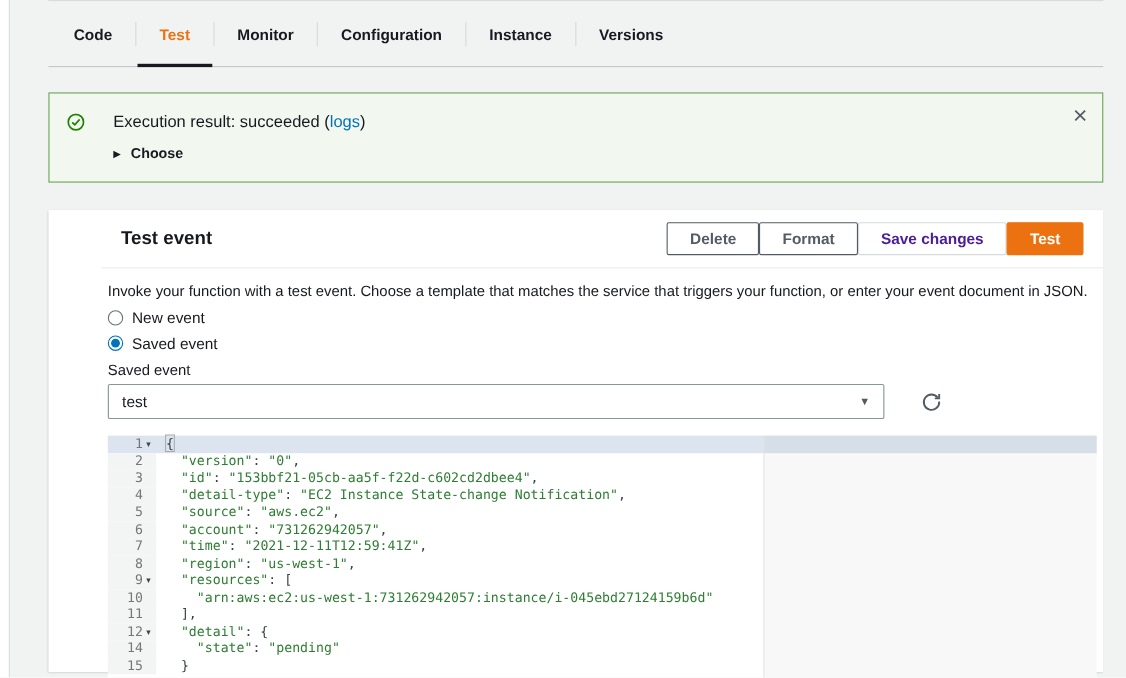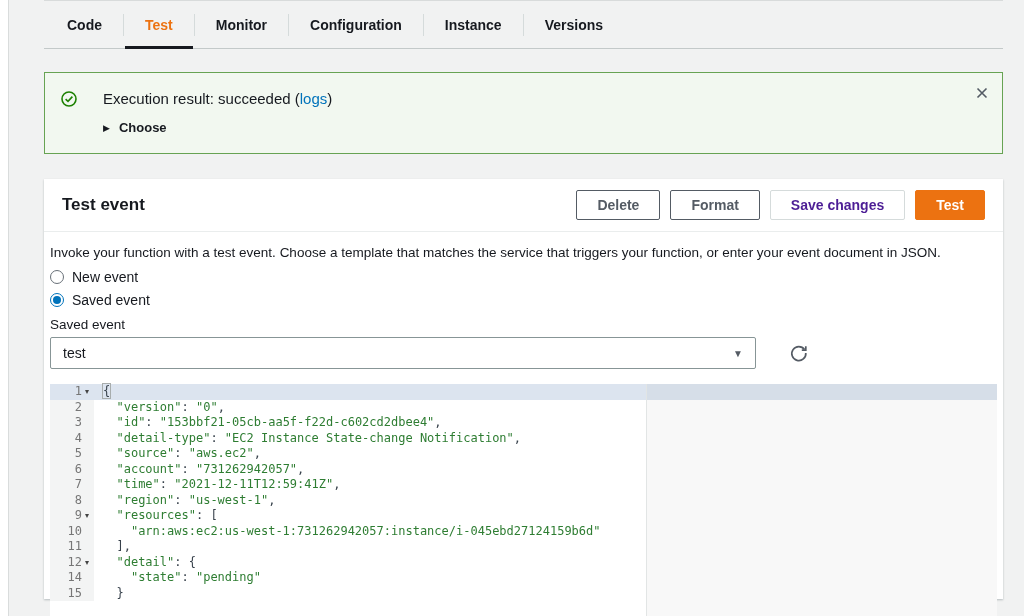--- a/index.html
+++ b/index.html
@@ -11,21 +11,21 @@
     position:relative;
   }
   .left-rail {
     position:absolute; left:0; top:0; bottom:0; width:9px;
     background:#ffffff; border-right:1px solid #d9dcdc;
   }
   .content { position:absolute; left:44px; width:959px; top:0; }
 
   
   .tabbar {
-    height:49px; display:flex; align-items:center;
+    height:61px; display:flex; align-items:center;
     border-top:1px solid #d8dbdb; border-bottom:1px solid #c3c9c9;
     padding-left:2px;
   }
   .tab {
     position:relative; height:100%; display:flex; align-items:center;
     padding:0 21px; font-size:14px; font-weight:700; color:#16191f; cursor:pointer;
   }
   .tab.active { color:#ec7211; }
   .tab.active::after {
     content:""; position:absolute; left:1px; right:1px; bottom:-1px;
@@ -44,27 +44,28 @@
   .flash-link { color:#0073bb; text-decoration:none; cursor:pointer; }
   .flash-details { margin:13px 0 0 42px; display:flex; align-items:center; gap:9px; cursor:pointer; }
   .flash-details .tri { font-size:9px; color:#16191f; }
   .flash-details .lbl { font-size:13px; font-weight:700; }
   .flash-close { position:absolute; top:13px; right:13px; cursor:pointer; line-height:0; }
 
   
   .card {
     margin-top:25px; background:#fff; height:420px;
     box-shadow:0 1px 2px rgba(0,28,36,.25);
+    padding-left:48px;
   }
   .card-header {
     display:flex; justify-content:space-between; align-items:center;
     padding:11px 18px 11px 18px; border-bottom:1px solid #eaeded;
   }
   .card-title { font-size:17px; font-weight:700; }
-  .btn-group { display:flex; gap:10px; }
+  .btn-group { display:flex; }
   .btn {
     height:30px; padding:0 20px; font-size:14px; font-weight:700;
     background:#fff; border:1px solid #545b64; border-radius:2px;
     color:#545b64; cursor:pointer; font-family:"Liberation Sans", sans-serif;
   }
   .btn.disabled { color:#4c1d95; border-color:#d5dbdb; cursor:default; }
   .btn.primary { background:#ec7211; border-color:#ec7211; color:#fff; }
 
   .card-body { padding:13px 6px 0 6px; }
   .desc { font-size:13.5px; margin-bottom:9px; }

